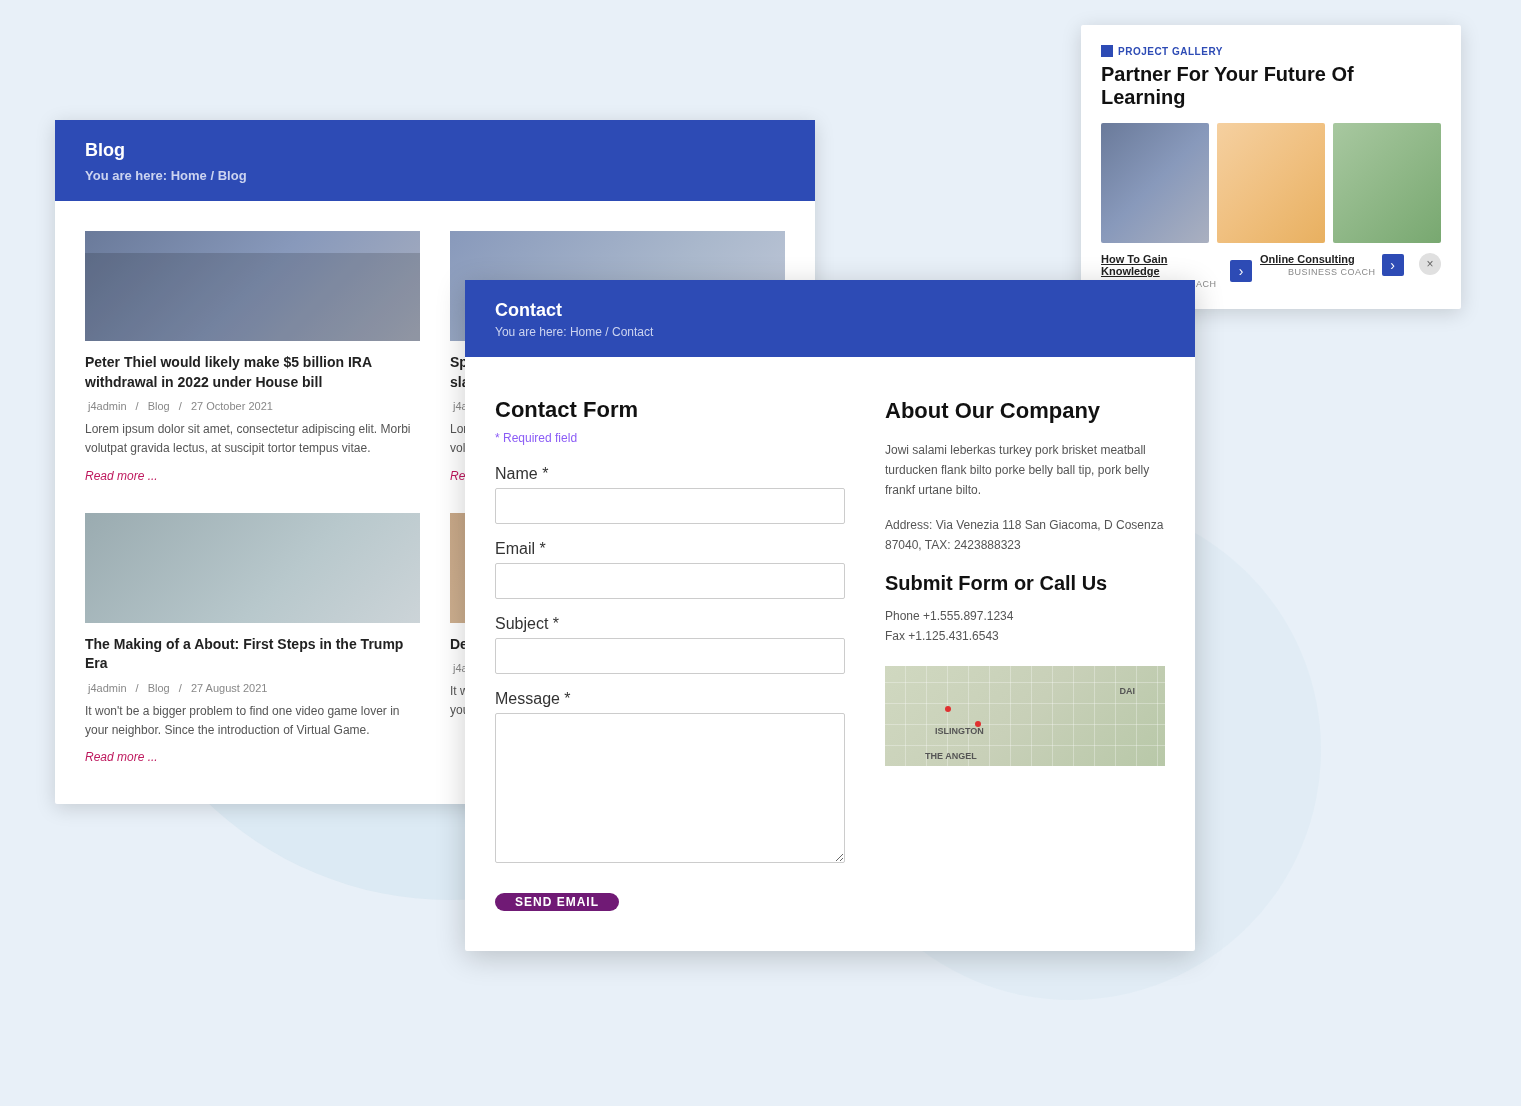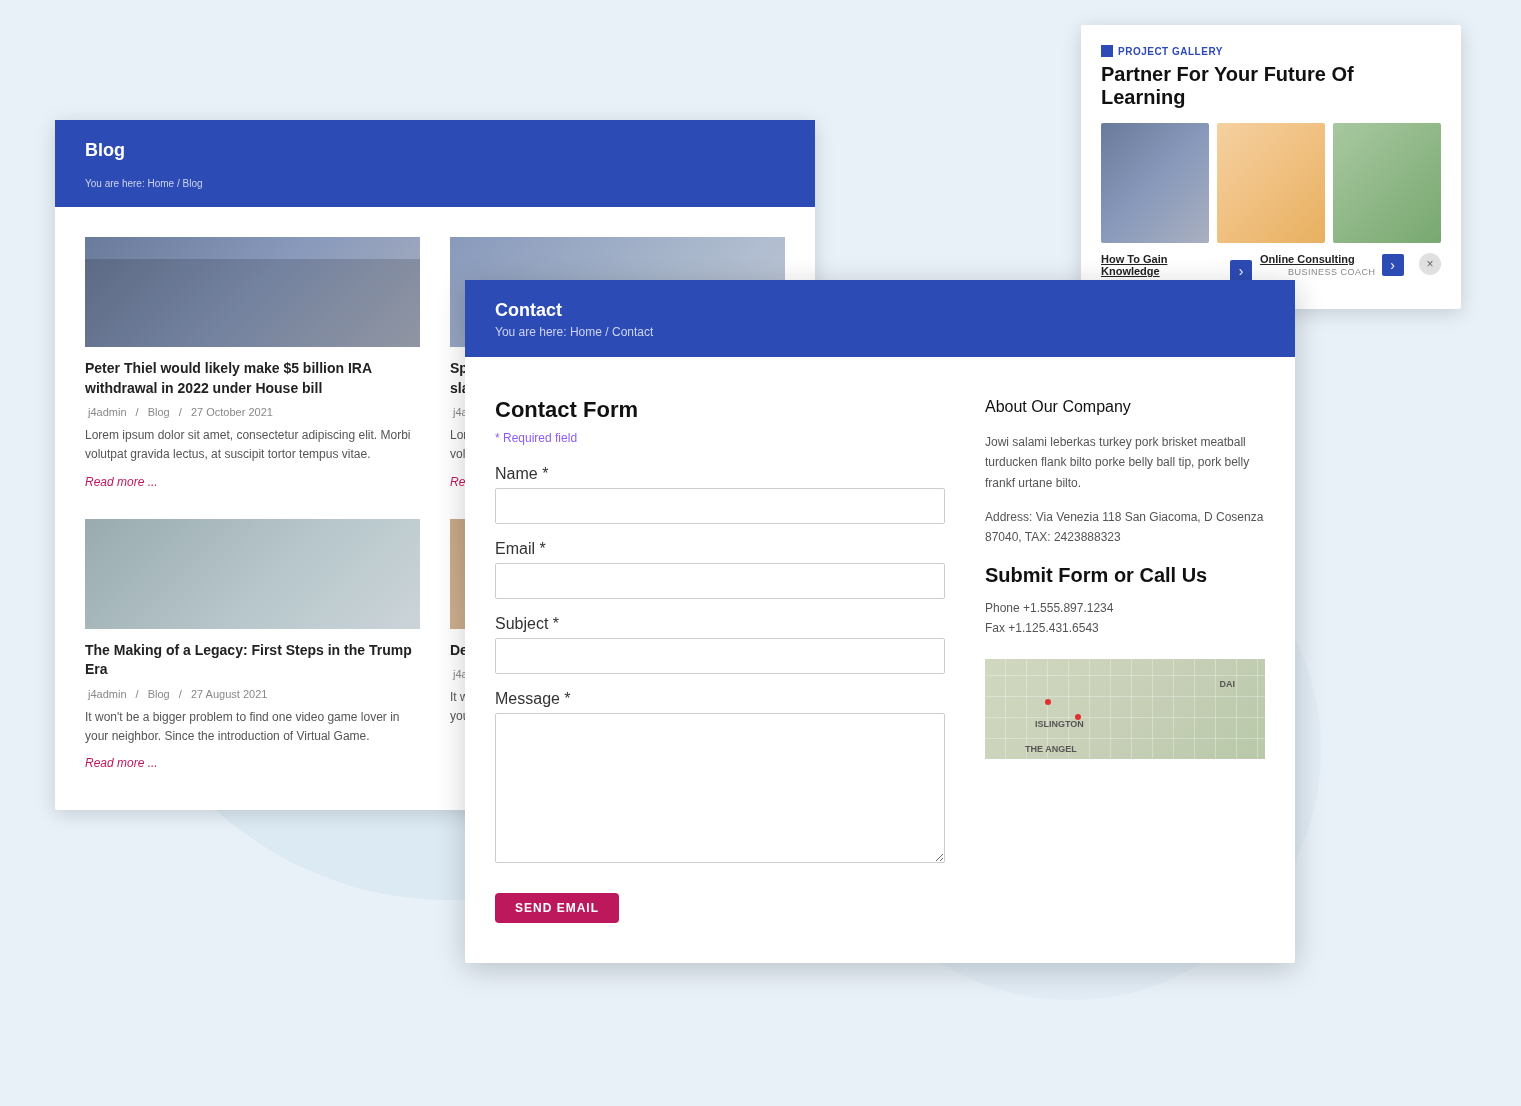--- a/index.html
+++ b/index.html
@@ -50,23 +50,24 @@
     .blog-header {
       background: #2d4bb5;
       padding: 20px 30px 18px;
       color: #fff;
     }
     .blog-header h1 {
       font-size: 18px;
       font-weight: bold;
     }
     .blog-breadcrumb {
-      font-size: 10px;
+      font-size: 13px;
       color: #ccd4f0;
-      margin-top: 17px;
+      margin-top: 7px;
+      font-weight: bold;
     }
     .blog-breadcrumb a { color: #ccd4f0; text-decoration: none; }
 
     .blog-content {
       padding: 30px 30px 40px;
       display: grid;
       grid-template-columns: 1fr 1fr;
       gap: 30px;
     }
     .blog-card { }
@@ -239,21 +240,21 @@
       align-items: center;
       justify-content: center;
       flex-shrink: 0;
     }
 
     
     .contact-page {
       position: absolute;
       top: 280px;
       left: 465px;
-      width: 830px;
+      width: 730px;
       background: #fff;
       box-shadow: 0 6px 30px rgba(0,0,0,0.2);
       z-index: 3;
       border-radius: 2px;
     }
     .contact-header {
       background: #2d4bb5;
       padding: 20px 30px 18px;
       color: #fff;
     }
@@ -307,38 +308,38 @@
       width: 100%;
       height: 150px;
       border: 1px solid #ccc;
       border-radius: 2px;
       padding: 10px;
       font-size: 13px;
       outline: none;
       resize: vertical;
     }
     .send-btn {
-      background: #be185d;
+      background: #701a75;
       color: #fff;
       border: none;
-      padding: 8px 20px;
+      padding: 2px 20px;
       font-size: 12px;
       font-weight: bold;
       text-transform: uppercase;
       letter-spacing: 1px;
       cursor: pointer;
-      border-radius: 4px;
+      border-radius: 12px;
       margin-top: 10px;
     }
 
     
     .contact-sidebar {}
     .sidebar-about h3 {
-      font-size: 16px;
-      font-weight: normal;
+      font-size: 22px;
+      font-weight: bold;
       color: #111;
       margin-bottom: 14px;
       line-height: 1.3;
     }
     .sidebar-about p {
       font-size: 12px;
       color: #555;
       line-height: 1.7;
       margin-bottom: 14px;
     }
@@ -435,21 +436,21 @@
         <span>Blog</span>
         <span>/</span>
         <span>27 Octobe</span>
       </div>
       <div class="blog-excerpt">Lorem ipsum dolor sit amet, consectetur adipiscing elit. volutpat gravida lectus, at tortor tempus vitae.</div>
       <div class="read-more">Read more ...</div>
     </div>
 
     <div class="blog-card">
       <div class="blog-img img-desk"></div>
-      <div class="blog-card-title">The Making of a Legacy: First Steps in the Trump Era</div>
+      <div class="blog-card-title">The Making of a About: First Steps in the Trump Era</div>
       <div class="blog-meta">
         <span>j4admin</span>
         <span>/</span>
         <span>Blog</span>
         <span>/</span>
         <span>27 August 2021</span>
       </div>
       <div class="blog-excerpt">It won't be a bigger problem to find one video game lover in your neighbor. Since the introduction of Virtual Game.</div>
       <div class="read-more">Read more ...</div>
     </div>

